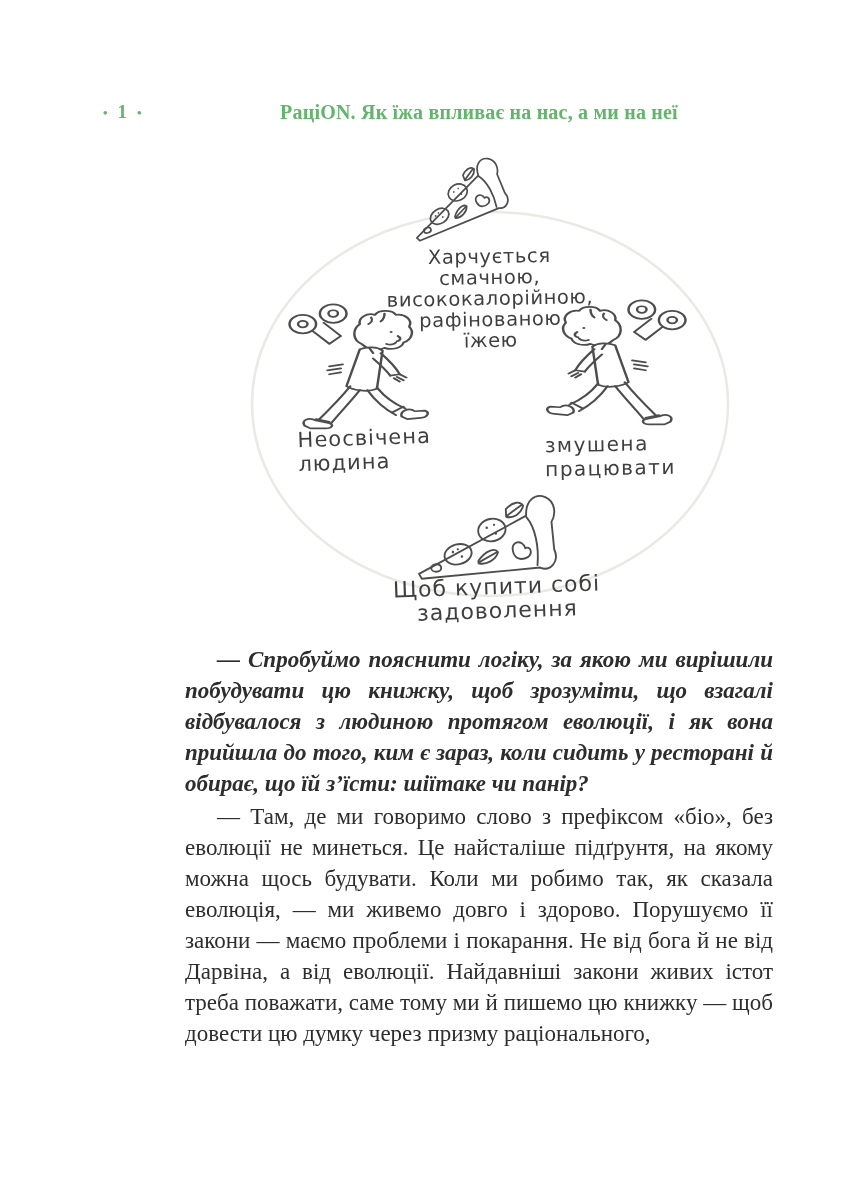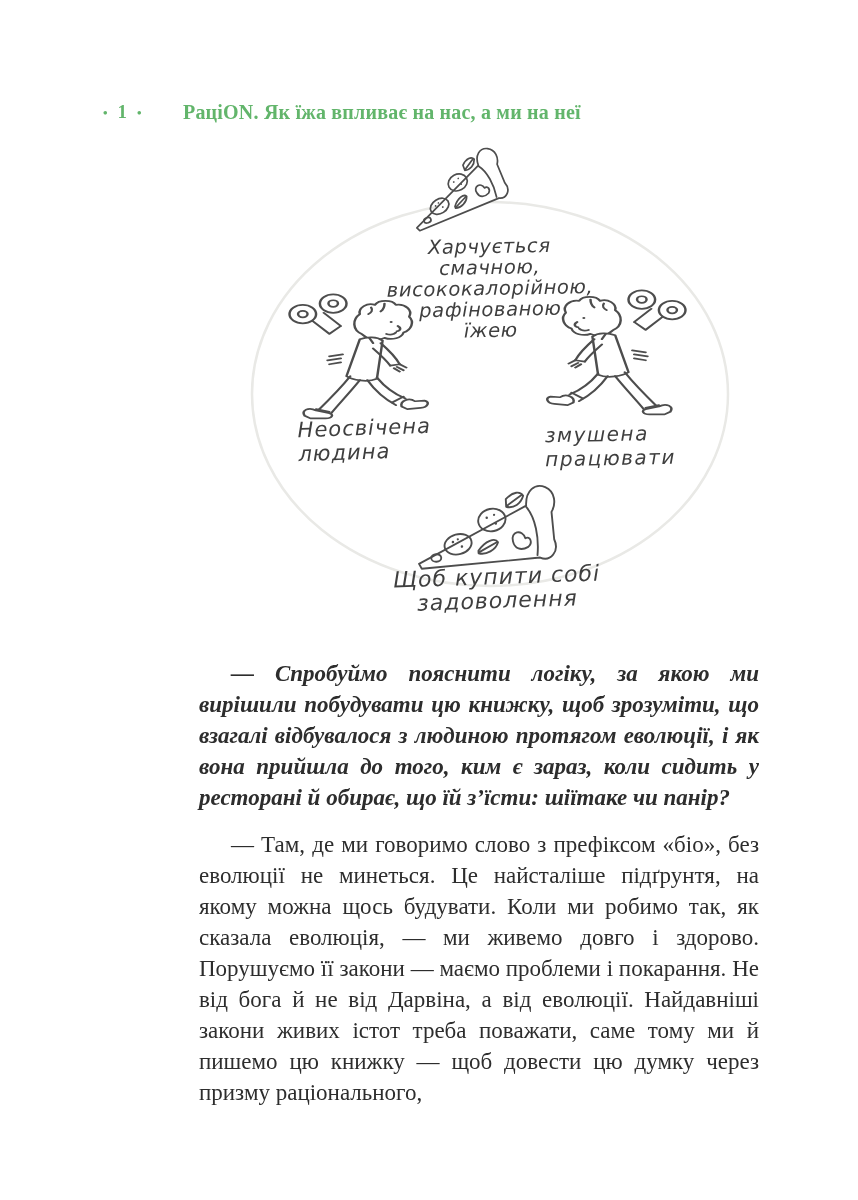--- a/index.html
+++ b/index.html
@@ -18,45 +18,45 @@
   
   .header-row{position:absolute;top:101px;left:0;width:858px;height:26px;}
   .page-num{
     position:absolute;left:103px;top:0;
     color:var(--green);font-weight:bold;font-size:19px;
     display:flex;align-items:center;gap:10px;
   }
   .page-num .dot{font-size:13px;line-height:19px;}
   .running-title{
     position:absolute;left:183px;top:0;width:592px;
-    color:var(--green);
+    text-align:center;color:var(--green);
     font-weight:bold;font-size:20px;letter-spacing:0.2px;
   }
   
-  .illustration{position:absolute;left:225px;top:146px;width:530px;height:492px;font-style:italic;}
+  .illustration{position:absolute;left:225px;top:156px;width:530px;height:492px;}
   .illustration svg{position:absolute;left:0;top:0;}
   .hand{
     position:absolute;
     font-family:"DejaVu Sans", sans-serif;
     color:#3f3f3f;
   }
   .hand .l{display:block;}
   .hand.centered .l{text-align:center;}
   .label-top{left:95px;top:90px;width:340px;font-size:19.5px;line-height:21px;letter-spacing:0.6px;transform:rotate(-1deg);}
   .label-left{left:73px;top:270px;font-size:21px;line-height:24px;letter-spacing:1px;transform:rotate(-2deg);}
   .label-right{left:320px;top:276px;font-size:20px;line-height:24px;letter-spacing:1.5px;transform:rotate(-1deg);}
   .label-bottom{left:102px;top:419px;width:340px;font-size:22px;line-height:24px;letter-spacing:1px;transform:rotate(-2deg);}
   
   .bodytext{
     position:absolute;left:183px;top:642px;width:592px;
     color:var(--ink);
     font-size:23px;line-height:31px;
     text-align:justify;
   }
-  .bodytext p{margin:16px;text-indent:32px;}
+  .bodytext p{margin:2px;text-indent:32px;}
   .p1{font-weight:bold;font-style:italic;}
 </style>
 </head>
 <body>
 
 <div class="header-row">
   <div class="page-num">
     <span class="dot">•</span>
     <span>1</span>
     <span class="dot">•</span>

